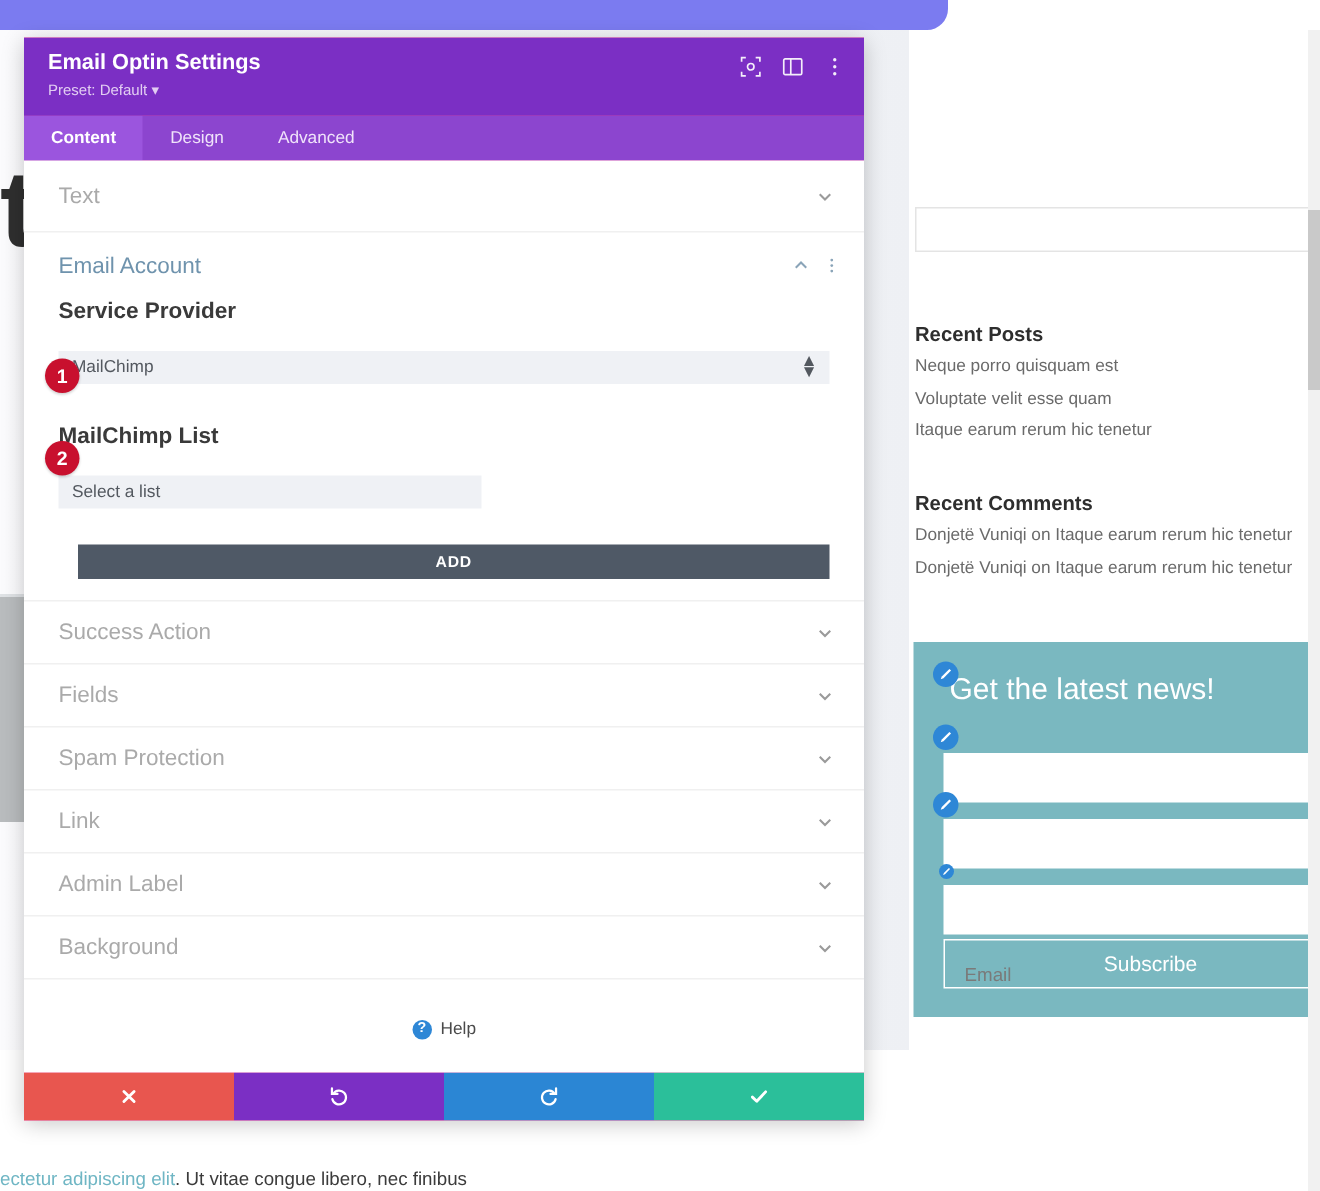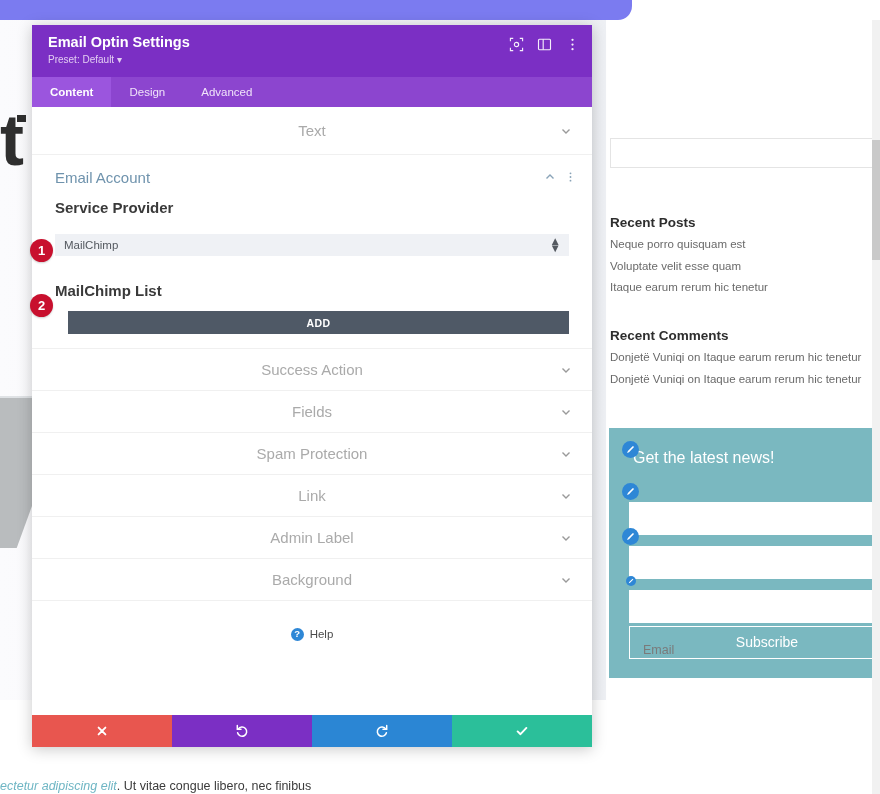--- a/index.html
+++ b/index.html
@@ -40,21 +40,21 @@
     background: #dfe2e5;
     transform: skewX(-20deg);
   }
   .bg-bottom-white {
     position:absolute; left:0; top:700px; width:606px; height:94px; background:#ffffff;
   }
   .bg-footer-text {
     position: absolute; left: 0px; top: 779px; width: 600px;
     font-size: 12.5px; color: #3b3b3b; white-space: nowrap;
   }
-  .bg-footer-text .lnk { color: #6fb6c4; font-style: italic; }
+  .bg-footer-text .lnk { color: #6fb6c4; }
 
   
   .right-col {
     position: absolute; left: 606px; top: 20px; width: 274px; height: 750px;
     background: #ffffff;
   }
   .side-search {
     position: absolute; left: 4px; top: 118px; width: 274px; height: 30px;
     background: #ffffff; border: 1px solid #e4e4e4;
   }
@@ -65,21 +65,21 @@
     position: absolute; font-size: 11.5px; color: #6a6a6a; white-space: nowrap;
   }
 
   
   .optin {
     position: absolute; left: 3px; top: 408px; width: 290px; height: 250px;
     background: #7ab8c0;
   }
   .optin-title {
     position: absolute; left: 24px; top: 21px;
-    font-size: 16px; color: #ffffff; white-space: nowrap;
+    font-size: 20px; color: #ffffff; white-space: nowrap;
   }
   .optin-field {
     position: absolute; left: 20px; width: 276px; height: 33px;
     background: #ffffff;
   }
   .optin-field span {
     position: absolute; left: 14px; top: 9px; font-size: 12.5px; color: #7a7a7a; margin-top: 44px;
   }
   .optin-btn {
     position: absolute; left: 20px; top: 198px; width: 276px; height: 33px;
@@ -101,21 +101,21 @@
   
   .page-scroll-track {
     position: absolute; right: 0; top: 20px; width: 8px; height: 774px; background: #f1f1f1;
   }
   .page-scroll-thumb {
     position: absolute; right: 0; top: 120px; width: 8px; height: 120px; background: #c9c9c9;
   }
 
   
   .modal {
-    position: absolute; left: 32px; top: 25px; width: 560px; height: 722px;
+    position: absolute; left: 16px; top: 25px; width: 560px; height: 722px;
     background: #ec4899;
     box-shadow: 0 2px 14px rgba(0,0,0,0.22);
     display: flex; flex-direction: column;
     overflow: hidden;
   }
   .modal-head {
     background: #7b2fc4; height: 52px; position: relative; flex: none;
   }
   .modal-title {
     position: absolute; left: 16px; top: 9px;
@@ -155,21 +155,20 @@
     display:flex; align-items:center; gap: 4px;
     font-size: 10.5px; color: #5b5b5b;
   }
 
   .modal-body { flex: 1 1 auto; overflow: hidden; background: #fff; position: relative; }
 
   .acc-row {
     height: 42px; border-bottom: 1px solid #f0f0f0;
     display: flex; align-items: center; padding: 0 23px;
     position: relative;
-    justify-content: center;
   }
   .acc-row .acc-label { font-size: 15px; color: #aaaaaa; }
   .acc-chevron {
     position: absolute; right: 20px; top: 50%; transform: translateY(-50%);
     width: 12px; height: 12px; color: #9a9a9a;
   }
   .acc-chevron svg { display: block; }
 
   .section-open { border-bottom: 1px solid #f0f0f0; padding-bottom: 14px; }
   .section-open-head {
@@ -378,20 +377,25 @@
 
         <div class="fld-label">Service Provider</div>
         <div class="fld-wrap">
           <div class="select-box">
             <span>MailChimp</span>
             <span class="select-arrows">▲<br>▼</span>
           </div>
         </div>
 
         <div class="fld-label" style="margin-top:14px;">MailChimp List</div>
+        <div class="fld-wrap">
+          <div class="select-box select-narrow">
+            <span>Select a list</span>
+          </div>
+        </div>
 
         <div class="add-btn">
           <span>ADD</span>
         </div>
       </div>
 
       <div class="acc-row">
         <span class="acc-label">Success Action</span>
         <span class="acc-chevron">
           <svg viewBox="0 0 12 12" fill="none" stroke="#9a9a9a" stroke-width="1.4">

